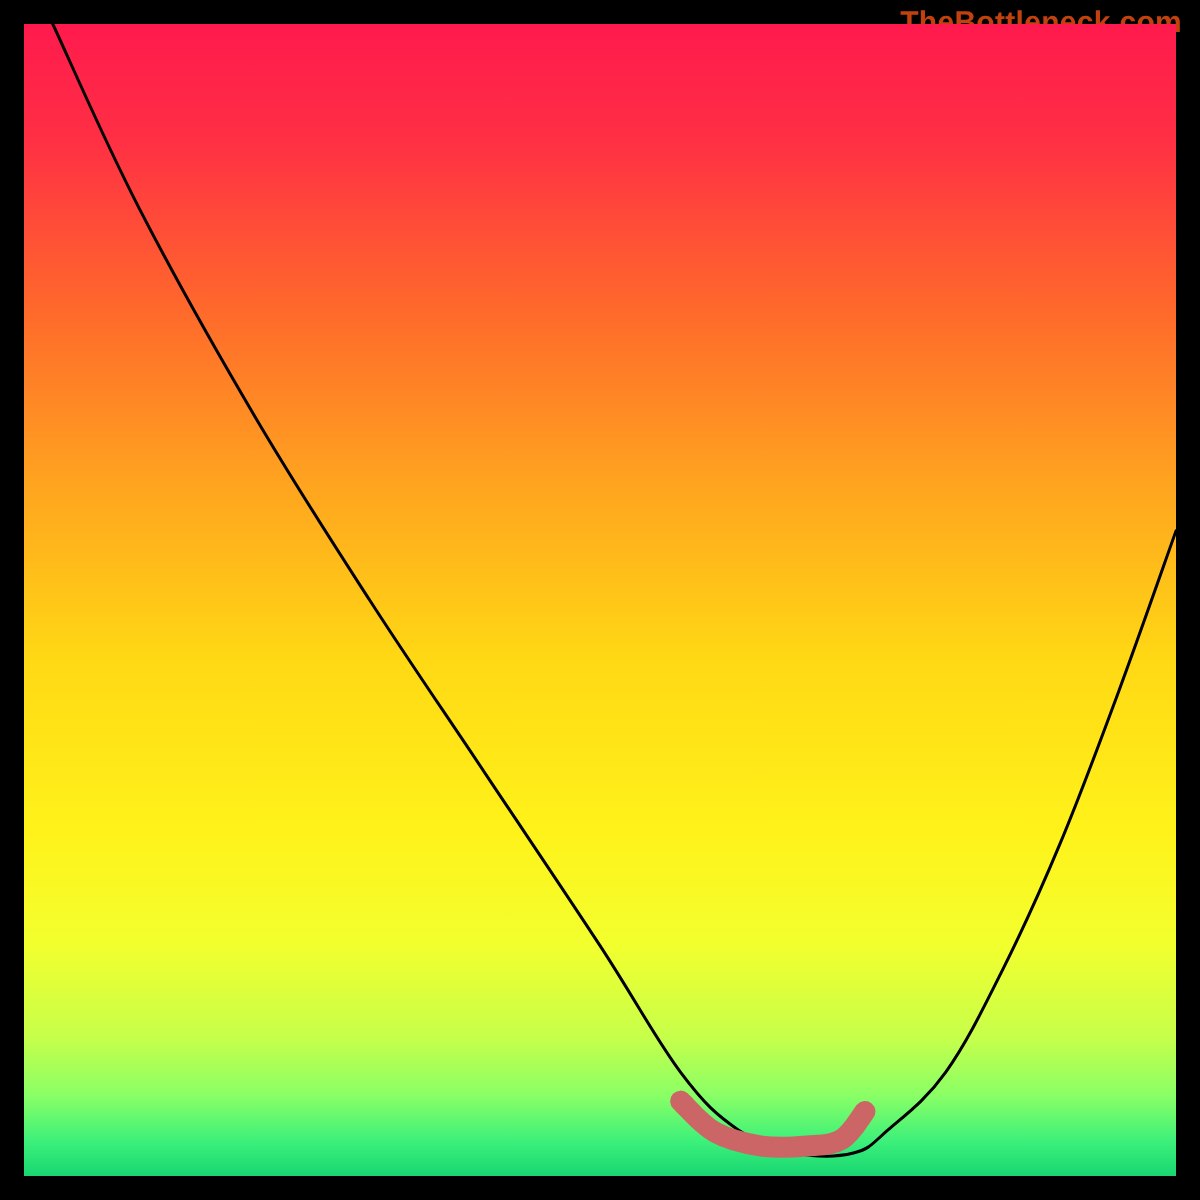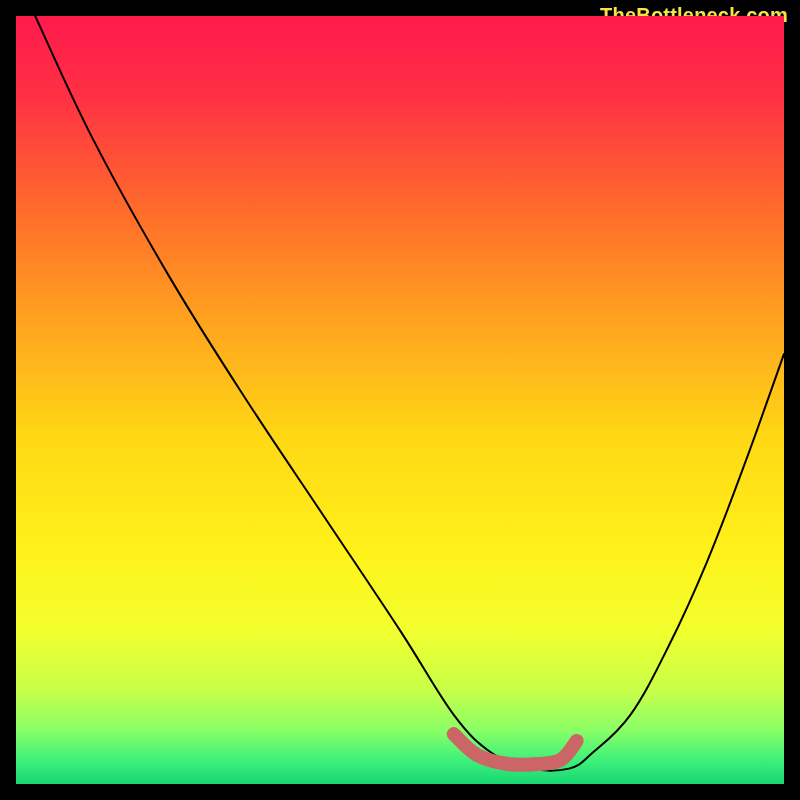--- a/index.html
+++ b/index.html
@@ -23,21 +23,21 @@
     top: 16px;
     width: 768px;
     height: 768px;
   }
   .watermark {
     position: absolute;
     top: 4px;
     right: 12px;
     font-size: 20px;
     font-weight: 600;
-    color: #fde047;
+    color: #c2410c;
     letter-spacing: 0.2px;
     user-select: none;
   }
   svg { display: block; }
 </style>
 </head>
 <body>
 
 <div class="stage">
 

